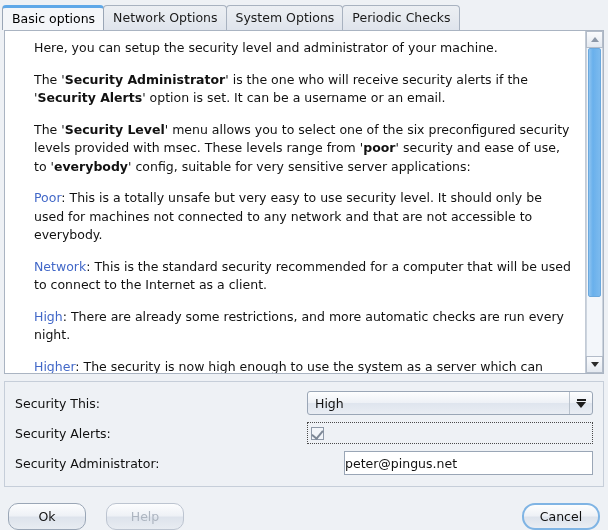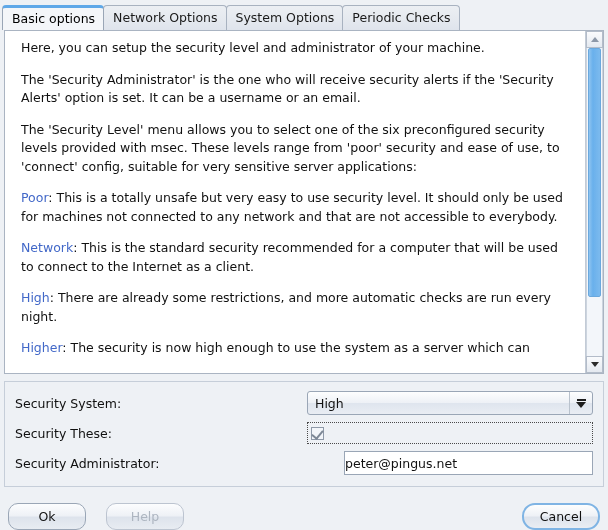--- a/index.html
+++ b/index.html
@@ -79,24 +79,24 @@
     flex: 1;
     padding: 8px 12px 6px 14px;
     box-sizing: border-box;
     overflow: hidden;
     background: #fff;
     font-size: 12.5px;
     line-height: 18.5px;
     color: #111;
   }
   .pane-text p {
-    margin: 0 0 13px 2px;
+    margin: 0 0 13px 15px;
   }
   .pane-text p:last-child { margin-bottom: 0; }
-  .pane-text b { font-weight: normal; }
+  .pane-text b { font-weight: bold; }
   .lvl { color: #4268c8; }
 
   
   .vscroll {
     width: 18px;
     background: #f1f4f8;
     border-left: 1px solid #c3cbd6;
     box-sizing: border-box;
     display: flex;
     flex-direction: column;
@@ -295,21 +295,21 @@
     </div>
   </div>
 
   <div class="pane-wrap">
     <div class="pane-text">
 
       <p><span>Here, you can setup the security level and administrator of your machine.</span></p>
 
       <p><span>The '</span><b>Security Administrator</b><span>' is the one who will receive security alerts if the '</span><b>Security Alerts</b><span>' option is set. It can be a username or an email.</span></p>
 
-      <p><span>The '</span><b>Security Level</b><span>' menu allows you to select one of the six preconfigured security levels provided with msec. These levels range from '</span><b>poor</b><span>' security and ease of use, to '</span><b>connect</b><span>' config, suitable for very sensitive server applications:</span></p>
+      <p><span>The '</span><b>Security Level</b><span>' menu allows you to select one of the six preconfigured security levels provided with msec. These levels range from '</span><b>poor</b><span>' security and ease of use, to '</span><b>everybody</b><span>' config, suitable for very sensitive server applications:</span></p>
 
       <p><span class="lvl">Poor</span><span>: This is a totally unsafe but very easy to use security level. It should only be used for machines not connected to any network and that are not accessible to everybody.</span></p>
 
       <p><span class="lvl">Network</span><span>: This is the standard security recommended for a computer that will be used to connect to the Internet as a client.</span></p>
 
       <p><span class="lvl">High</span><span>: There are already some restrictions, and more automatic checks are run every night.</span></p>
 
       <p><span class="lvl">Higher</span><span>: The security is now high enough to use the system as a server which can</span></p>
 
     </div>
@@ -323,34 +323,34 @@
       </div>
       <div class="sb-btn sb-dn">
           <span class="tri"></span>
         </div>
     </div>
   </div>
 
   <div class="form">
 
     <div class="frow">
-      <div class="flabel">Security System:</div>
+      <div class="flabel">Security This:</div>
       <div class="fctl">
         <div class="combo">
           <div class="combo-val">High</div>
           <div class="combo-arrow">
             <span class="bar"></span>
             <span class="tri"></span>
           </div>
         </div>
       </div>
     </div>
 
     <div class="frow">
-      <div class="flabel">Security These:</div>
+      <div class="flabel">Security Alerts:</div>
       <div class="fctl">
         <div class="checkhost">
           <span class="checkbox">
             <span class="mark"></span>
           </span>
         </div>
       </div>
     </div>
 
     <div class="frow">

